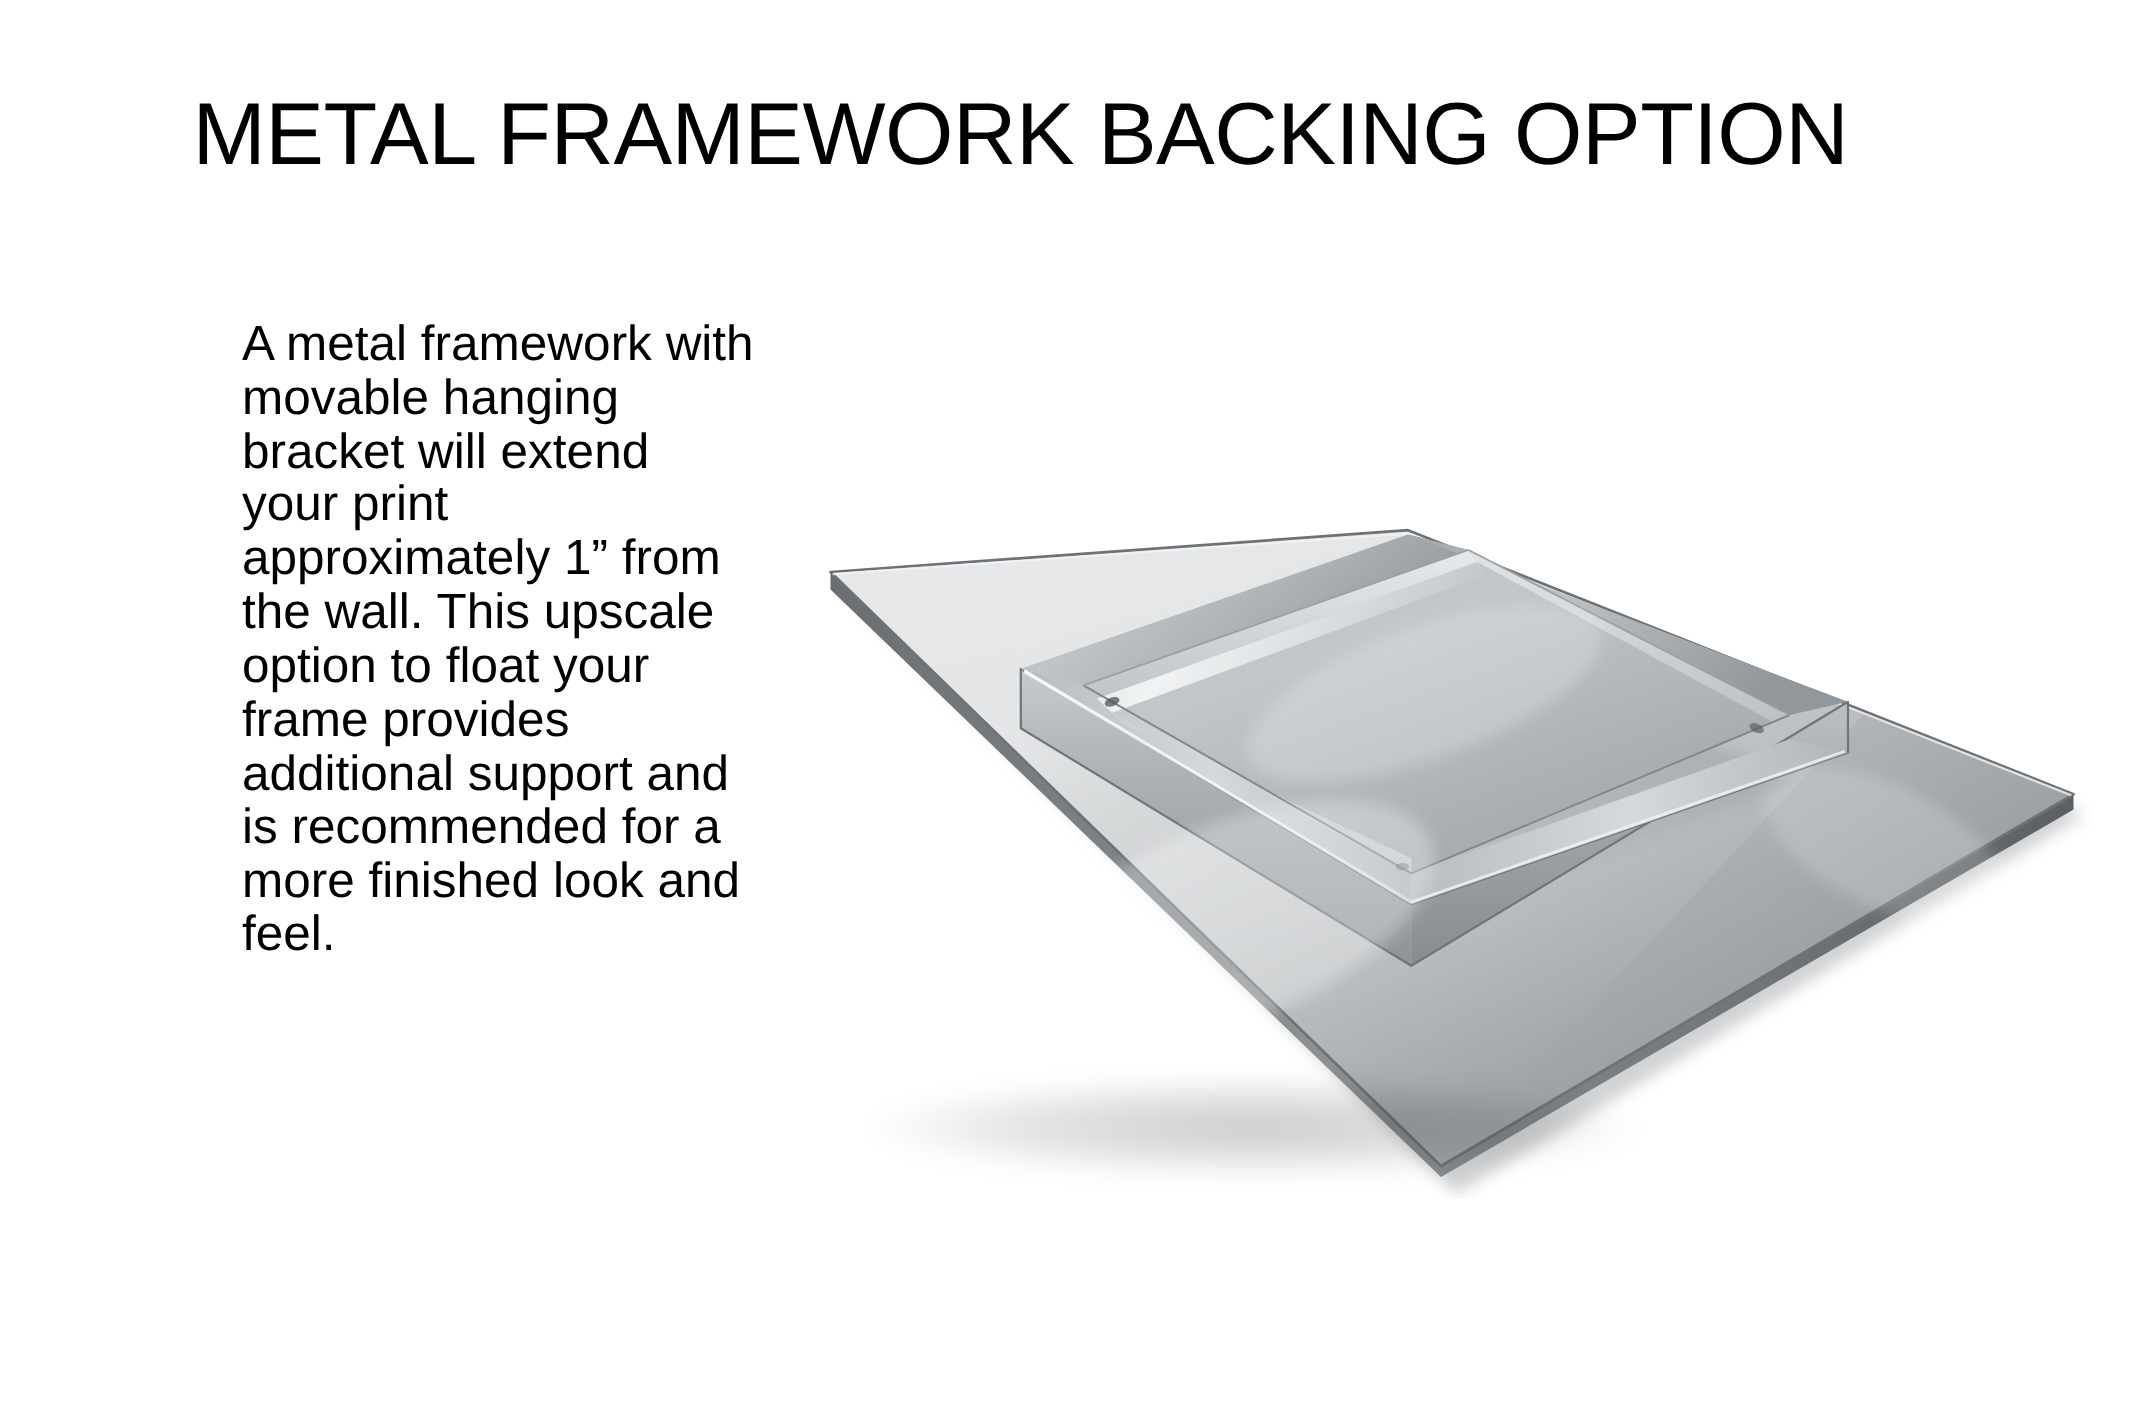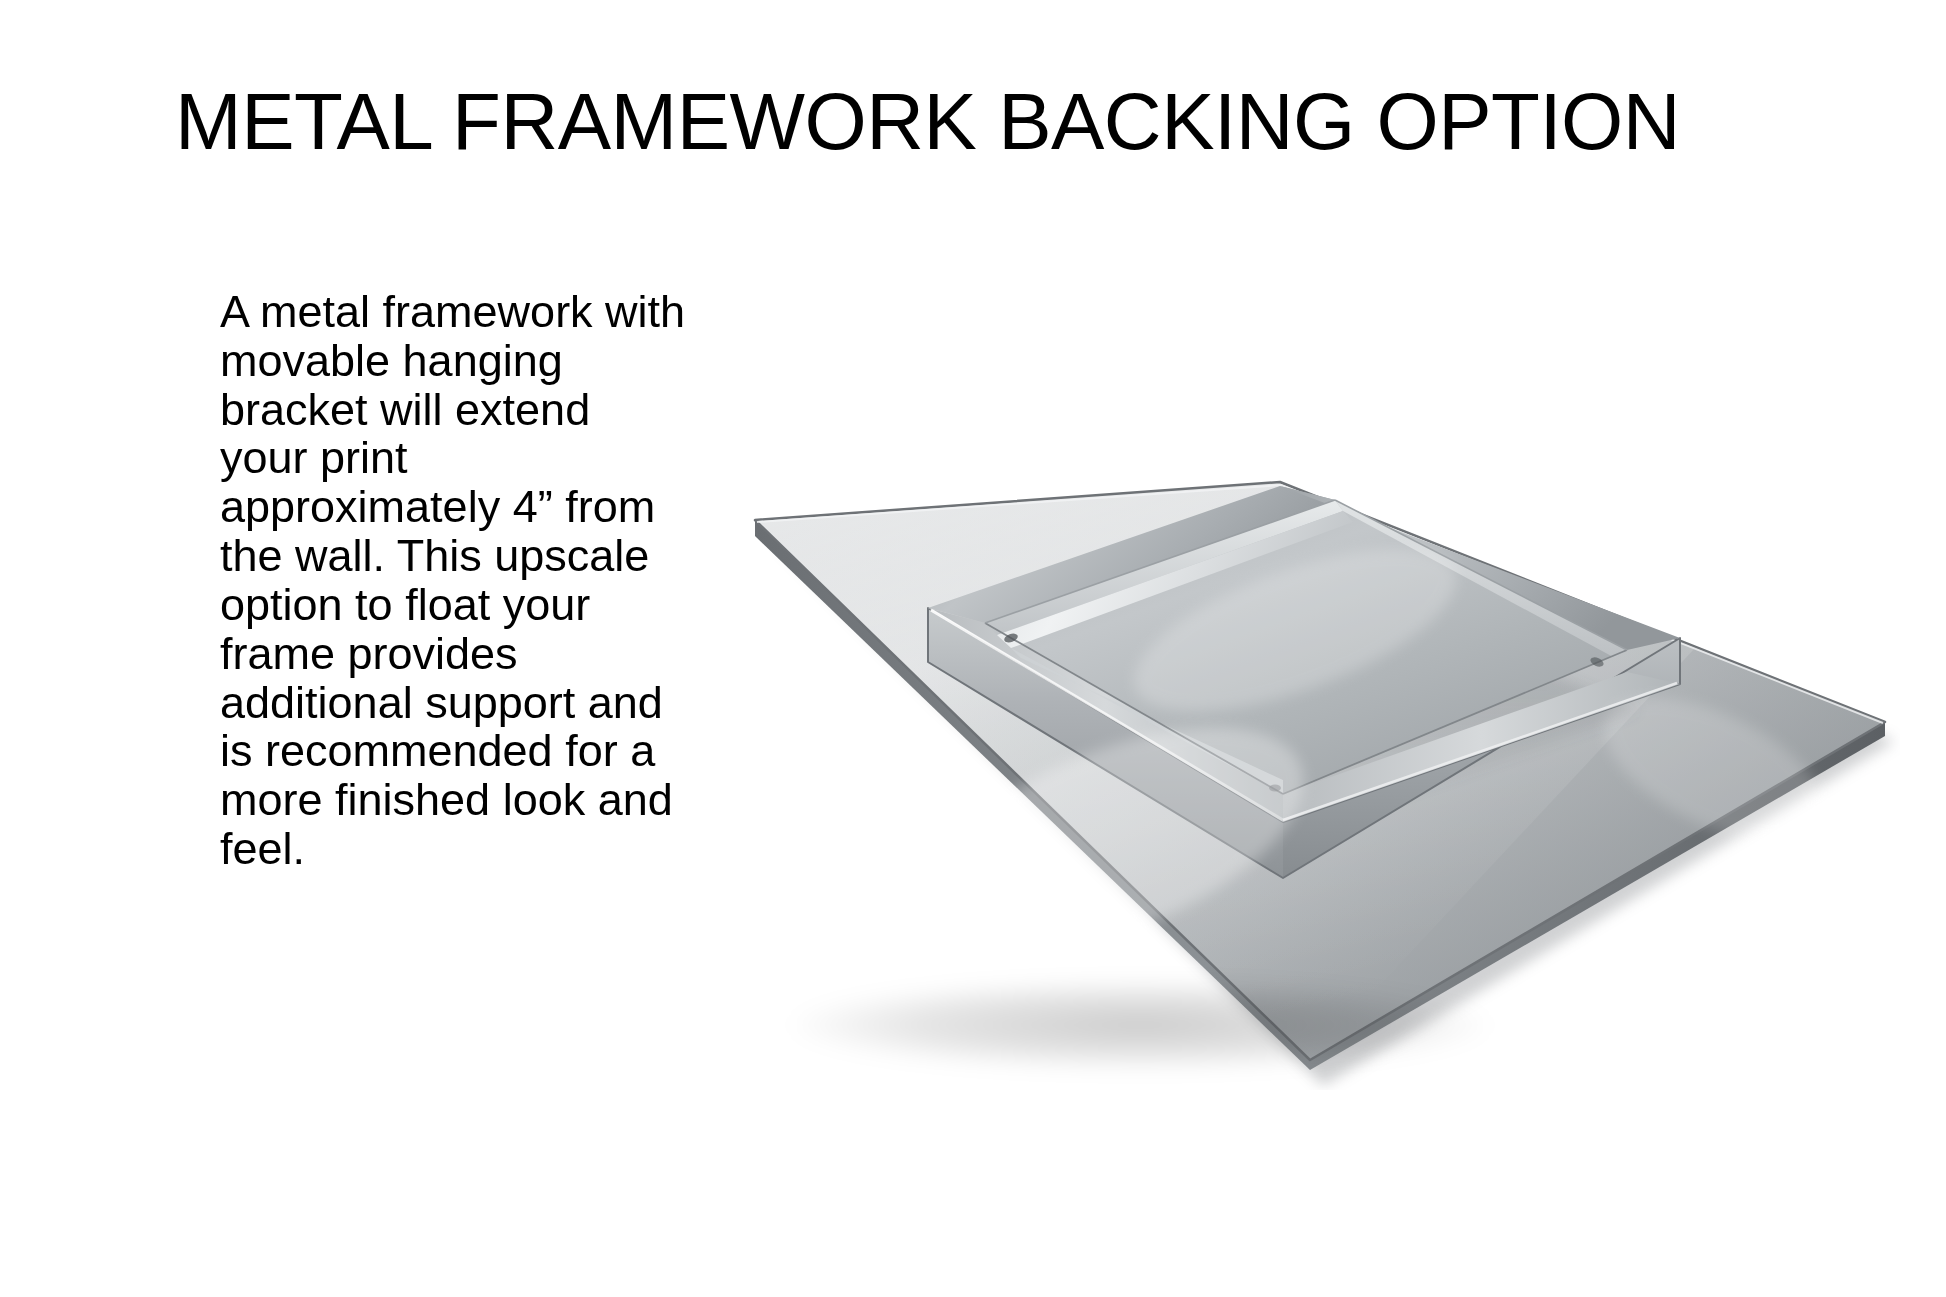--- a/index.html
+++ b/index.html
@@ -74,21 +74,21 @@
   }
 </style>
 </head>
 <body>
 
 <div id="slide">
 
   <div id="slide-title">METAL FRAMEWORK BACKING OPTION</div>
 
   <div id="body-copy">
-    <p>A metal framework with movable hanging bracket will extend your print approximately 4” from the wall. This upscale option to float your frame provides additional support and is recommended for a more finished look and feel.</p>
+    <p>A metal framework with movable hanging bracket will extend your print approximately 1” from the wall. This upscale option to float your frame provides additional support and is recommended for a more finished look and feel.</p>
   </div>
 
   <div id="product-photo">
     <svg viewBox="0 0 1165 720" preserveAspectRatio="none">
       <defs>
 
         <linearGradient id="plateTop" x1="0.05" y1="0.05" x2="0.85" y2="1">
           <stop offset="0%" stop-color="#cfd2d4"></stop>
           <stop offset="22%" stop-color="#e4e6e7"></stop>
           <stop offset="48%" stop-color="#d2d5d7"></stop>

